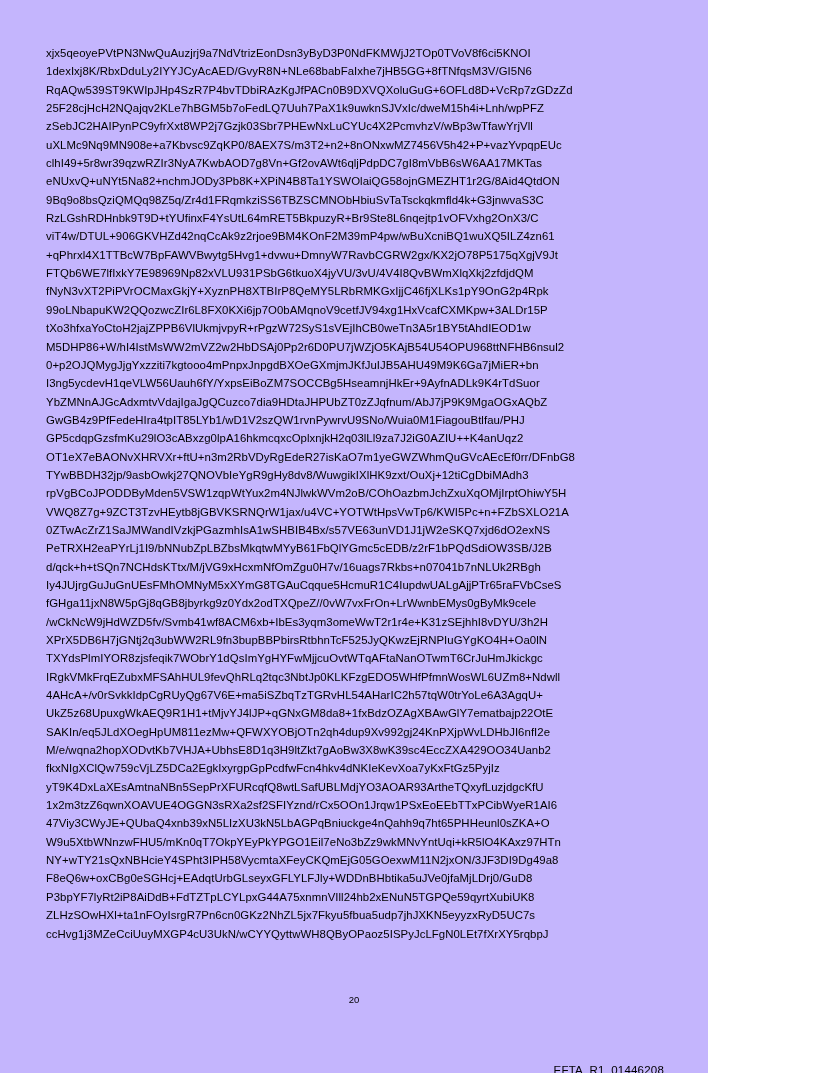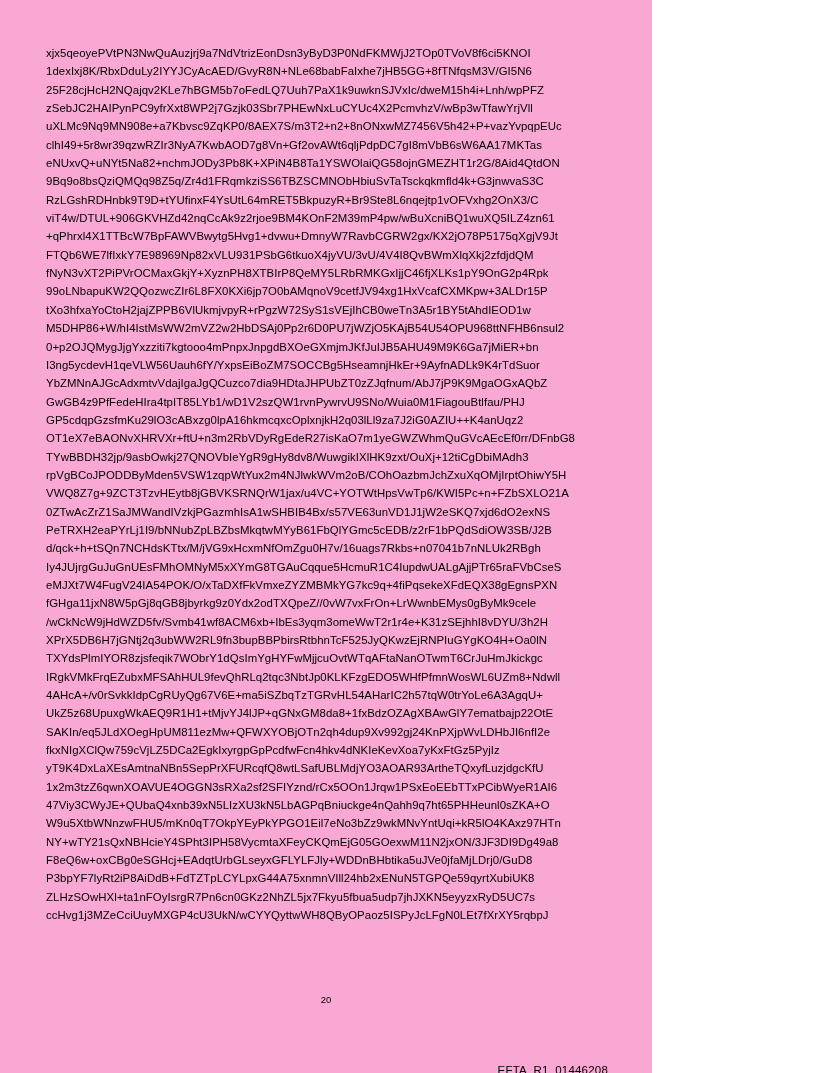--- a/index.html
+++ b/index.html
@@ -6,23 +6,23 @@
     margin: 0;
     padding: 0;
     background: #ffffff;
   }
   body {
     font-family: "Liberation Sans", sans-serif;
     color: #000000;
   }
   .page {
     position: relative;
-    width: 652px;
+    width: 708px;
     height: 1073px;
-    background: #f9a8d4;
+    background: #c4b5fd;
     box-sizing: border-box;
     overflow: hidden;
   }
   .content-block {
     position: absolute;
     left: 46px;
     top: 44px;
     width: 690px;
   }
   .blob-line {
@@ -54,20 +54,21 @@
   }
 </style>
 </head>
 <body>
 
 <div class="page">
 
   <div class="content-block" id="blob-container">
       <div class="blob-line">xjx5qeoyePVtPN3NwQuAuzjrj9a7NdVtrizEonDsn3yByD3P0NdFKMWjJ2TOp0TVoV8f6ci5KNOI</div>
       <div class="blob-line">1dexIxj8K/RbxDduLy2IYYJCyAcAED/GvyR8N+NLe68babFaIxhe7jHB5GG+8fTNfqsM3V/GI5N6</div>
+      <div class="blob-line">RqAQw539ST9KWIpJHp4SzR7P4bvTDbiRAzKgJfPACn0B9DXVQXoluGuG+6OFLd8D+VcRp7zGDzZd</div>
       <div class="blob-line">25F28cjHcH2NQajqv2KLe7hBGM5b7oFedLQ7Uuh7PaX1k9uwknSJVxIc/dweM15h4i+Lnh/wpPFZ</div>
       <div class="blob-line">zSebJC2HAIPynPC9yfrXxt8WP2j7Gzjk03Sbr7PHEwNxLuCYUc4X2PcmvhzV/wBp3wTfawYrjVll</div>
       <div class="blob-line">uXLMc9Nq9MN908e+a7Kbvsc9ZqKP0/8AEX7S/m3T2+n2+8nONxwMZ7456V5h42+P+vazYvpqpEUc</div>
       <div class="blob-line">clhI49+5r8wr39qzwRZIr3NyA7KwbAOD7g8Vn+Gf2ovAWt6qljPdpDC7gI8mVbB6sW6AA17MKTas</div>
       <div class="blob-line">eNUxvQ+uNYt5Na82+nchmJODy3Pb8K+XPiN4B8Ta1YSWOlaiQG58ojnGMEZHT1r2G/8Aid4QtdON</div>
       <div class="blob-line">9Bq9o8bsQziQMQq98Z5q/Zr4d1FRqmkziSS6TBZSCMNObHbiuSvTaTsckqkmfld4k+G3jnwvaS3C</div>
       <div class="blob-line">RzLGshRDHnbk9T9D+tYUfinxF4YsUtL64mRET5BkpuzyR+Br9Ste8L6nqejtp1vOFVxhg2OnX3/C</div>
       <div class="blob-line">viT4w/DTUL+906GKVHZd42nqCcAk9z2rjoe9BM4KOnF2M39mP4pw/wBuXcniBQ1wuXQ5ILZ4zn61</div>
       <div class="blob-line">+qPhrxl4X1TTBcW7BpFAWVBwytg5Hvg1+dvwu+DmnyW7RavbCGRW2gx/KX2jO78P5175qXgjV9Jt</div>
       <div class="blob-line">FTQb6WE7lfIxkY7E98969Np82xVLU931PSbG6tkuoX4jyVU/3vU/4V4I8QvBWmXlqXkj2zfdjdQM</div>
@@ -81,29 +82,29 @@
       <div class="blob-line">GwGB4z9PfFedeHIra4tpIT85LYb1/wD1V2szQW1rvnPywrvU9SNo/Wuia0M1FiagouBtlfau/PHJ</div>
       <div class="blob-line">GP5cdqpGzsfmKu29lO3cABxzg0lpA16hkmcqxcOplxnjkH2q03lLl9za7J2iG0AZIU++K4anUqz2</div>
       <div class="blob-line">OT1eX7eBAONvXHRVXr+ftU+n3m2RbVDyRgEdeR27isKaO7m1yeGWZWhmQuGVcAEcEf0rr/DFnbG8</div>
       <div class="blob-line">TYwBBDH32jp/9asbOwkj27QNOVbIeYgR9gHy8dv8/WuwgikIXlHK9zxt/OuXj+12tiCgDbiMAdh3</div>
       <div class="blob-line">rpVgBCoJPODDByMden5VSW1zqpWtYux2m4NJlwkWVm2oB/COhOazbmJchZxuXqOMjIrptOhiwY5H</div>
       <div class="blob-line">VWQ8Z7g+9ZCT3TzvHEytb8jGBVKSRNQrW1jax/u4VC+YOTWtHpsVwTp6/KWI5Pc+n+FZbSXLO21A</div>
       <div class="blob-line">0ZTwAcZrZ1SaJMWandIVzkjPGazmhIsA1wSHBIB4Bx/s57VE63unVD1J1jW2eSKQ7xjd6dO2exNS</div>
       <div class="blob-line">PeTRXH2eaPYrLj1I9/bNNubZpLBZbsMkqtwMYyB61FbQlYGmc5cEDB/z2rF1bPQdSdiOW3SB/J2B</div>
       <div class="blob-line">d/qck+h+tSQn7NCHdsKTtx/M/jVG9xHcxmNfOmZgu0H7v/16uags7Rkbs+n07041b7nNLUk2RBgh</div>
       <div class="blob-line">Iy4JUjrgGuJuGnUEsFMhOMNyM5xXYmG8TGAuCqque5HcmuR1C4IupdwUALgAjjPTr65raFVbCseS</div>
-      <div class="blob-line">eMJXt7W4FugV24IA54POK/O/xTaDXfFkVmxeZYZMBMkYG7kc9q+4fiPqsekeXFdEQX38gEgnsPXN</div>
       <div class="blob-line">fGHga11jxN8W5pGj8qGB8jbyrkg9z0Ydx2odTXQpeZ//0vW7vxFrOn+LrWwnbEMys0gByMk9cele</div>
       <div class="blob-line">/wCkNcW9jHdWZD5fv/Svmb41wf8ACM6xb+IbEs3yqm3omeWwT2r1r4e+K31zSEjhhI8vDYU/3h2H</div>
       <div class="blob-line">XPrX5DB6H7jGNtj2q3ubWW2RL9fn3bupBBPbirsRtbhnTcF525JyQKwzEjRNPIuGYgKO4H+Oa0lN</div>
       <div class="blob-line">TXYdsPlmIYOR8zjsfeqik7WObrY1dQsImYgHYFwMjjcuOvtWTqAFtaNanOTwmT6CrJuHmJkickgc</div>
       <div class="blob-line">IRgkVMkFrqEZubxMFSAhHUL9fevQhRLq2tqc3NbtJp0KLKFzgEDO5WHfPfmnWosWL6UZm8+Ndwll</div>
       <div class="blob-line">4AHcA+/v0rSvkkIdpCgRUyQg67V6E+ma5iSZbqTzTGRvHL54AHarIC2h57tqW0trYoLe6A3AgqU+</div>
       <div class="blob-line">UkZ5z68UpuxgWkAEQ9R1H1+tMjvYJ4lJP+qGNxGM8da8+1fxBdzOZAgXBAwGlY7ematbajp22OtE</div>
       <div class="blob-line">SAKIn/eq5JLdXOegHpUM811ezMw+QFWXYOBjOTn2qh4dup9Xv992gj24KnPXjpWvLDHbJI6nfI2e</div>
+      <div class="blob-line">M/e/wqna2hopXODvtKb7VHJA+UbhsE8D1q3H9ltZkt7gAoBw3X8wK39sc4EccZXA429OO34Uanb2</div>
       <div class="blob-line">fkxNIgXClQw759cVjLZ5DCa2EgkIxyrgpGpPcdfwFcn4hkv4dNKIeKevXoa7yKxFtGz5PyjIz</div>
       <div class="blob-line">yT9K4DxLaXEsAmtnaNBn5SepPrXFURcqfQ8wtLSafUBLMdjYO3AOAR93ArtheTQxyfLuzjdgcKfU</div>
       <div class="blob-line">1x2m3tzZ6qwnXOAVUE4OGGN3sRXa2sf2SFIYznd/rCx5OOn1Jrqw1PSxEoEEbTTxPCibWyeR1AI6</div>
       <div class="blob-line">47Viy3CWyJE+QUbaQ4xnb39xN5LIzXU3kN5LbAGPqBniuckge4nQahh9q7ht65PHHeunl0sZKA+O</div>
       <div class="blob-line">W9u5XtbWNnzwFHU5/mKn0qT7OkpYEyPkYPGO1Eil7eNo3bZz9wkMNvYntUqi+kR5lO4KAxz97HTn</div>
       <div class="blob-line">NY+wTY21sQxNBHcieY4SPht3IPH58VycmtaXFeyCKQmEjG05GOexwM11N2jxON/3JF3DI9Dg49a8</div>
       <div class="blob-line">F8eQ6w+oxCBg0eSGHcj+EAdqtUrbGLseyxGFLYLFJly+WDDnBHbtika5uJVe0jfaMjLDrj0/GuD8</div>
       <div class="blob-line">P3bpYF7lyRt2iP8AiDdB+FdTZTpLCYLpxG44A75xnmnVIll24hb2xENuN5TGPQe59qyrtXubiUK8</div>
       <div class="blob-line">ZLHzSOwHXl+ta1nFOyIsrgR7Pn6cn0GKz2NhZL5jx7Fkyu5fbua5udp7jhJXKN5eyyzxRyD5UC7s</div>
       <div class="blob-line">ccHvg1j3MZeCciUuyMXGP4cU3UkN/wCYYQyttwWH8QByOPaoz5ISPyJcLFgN0LEt7fXrXY5rqbpJ</div>

